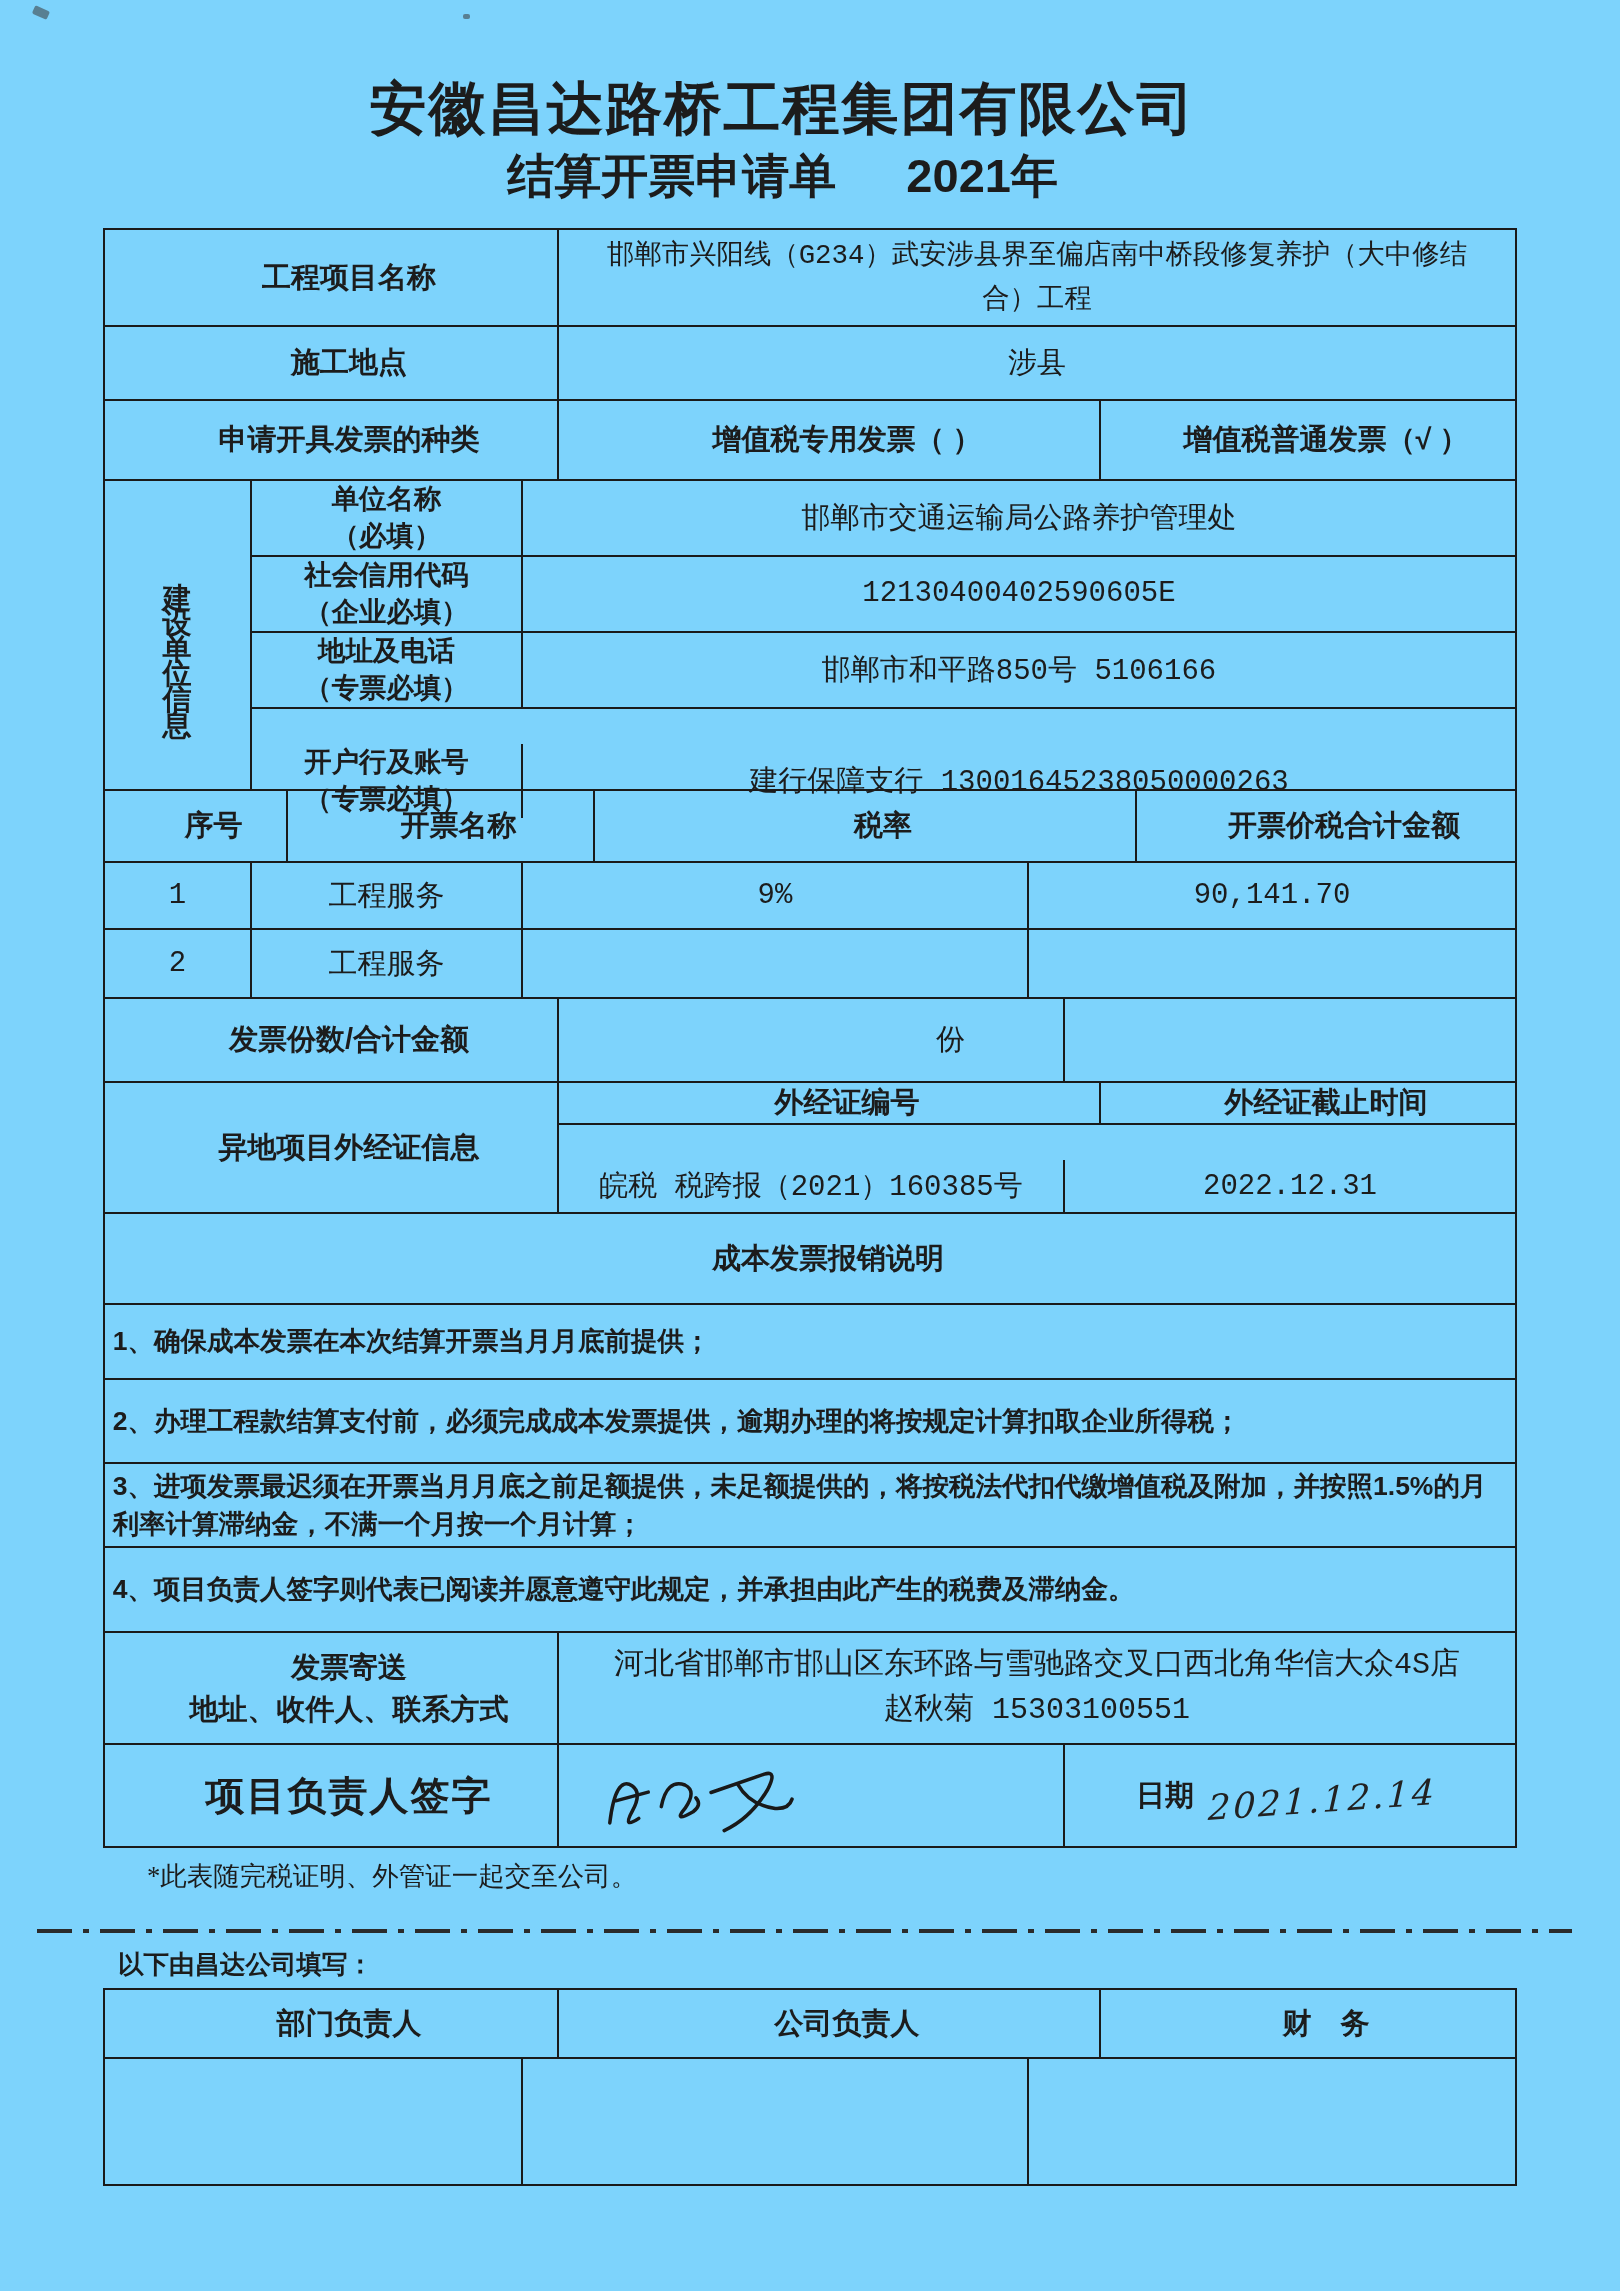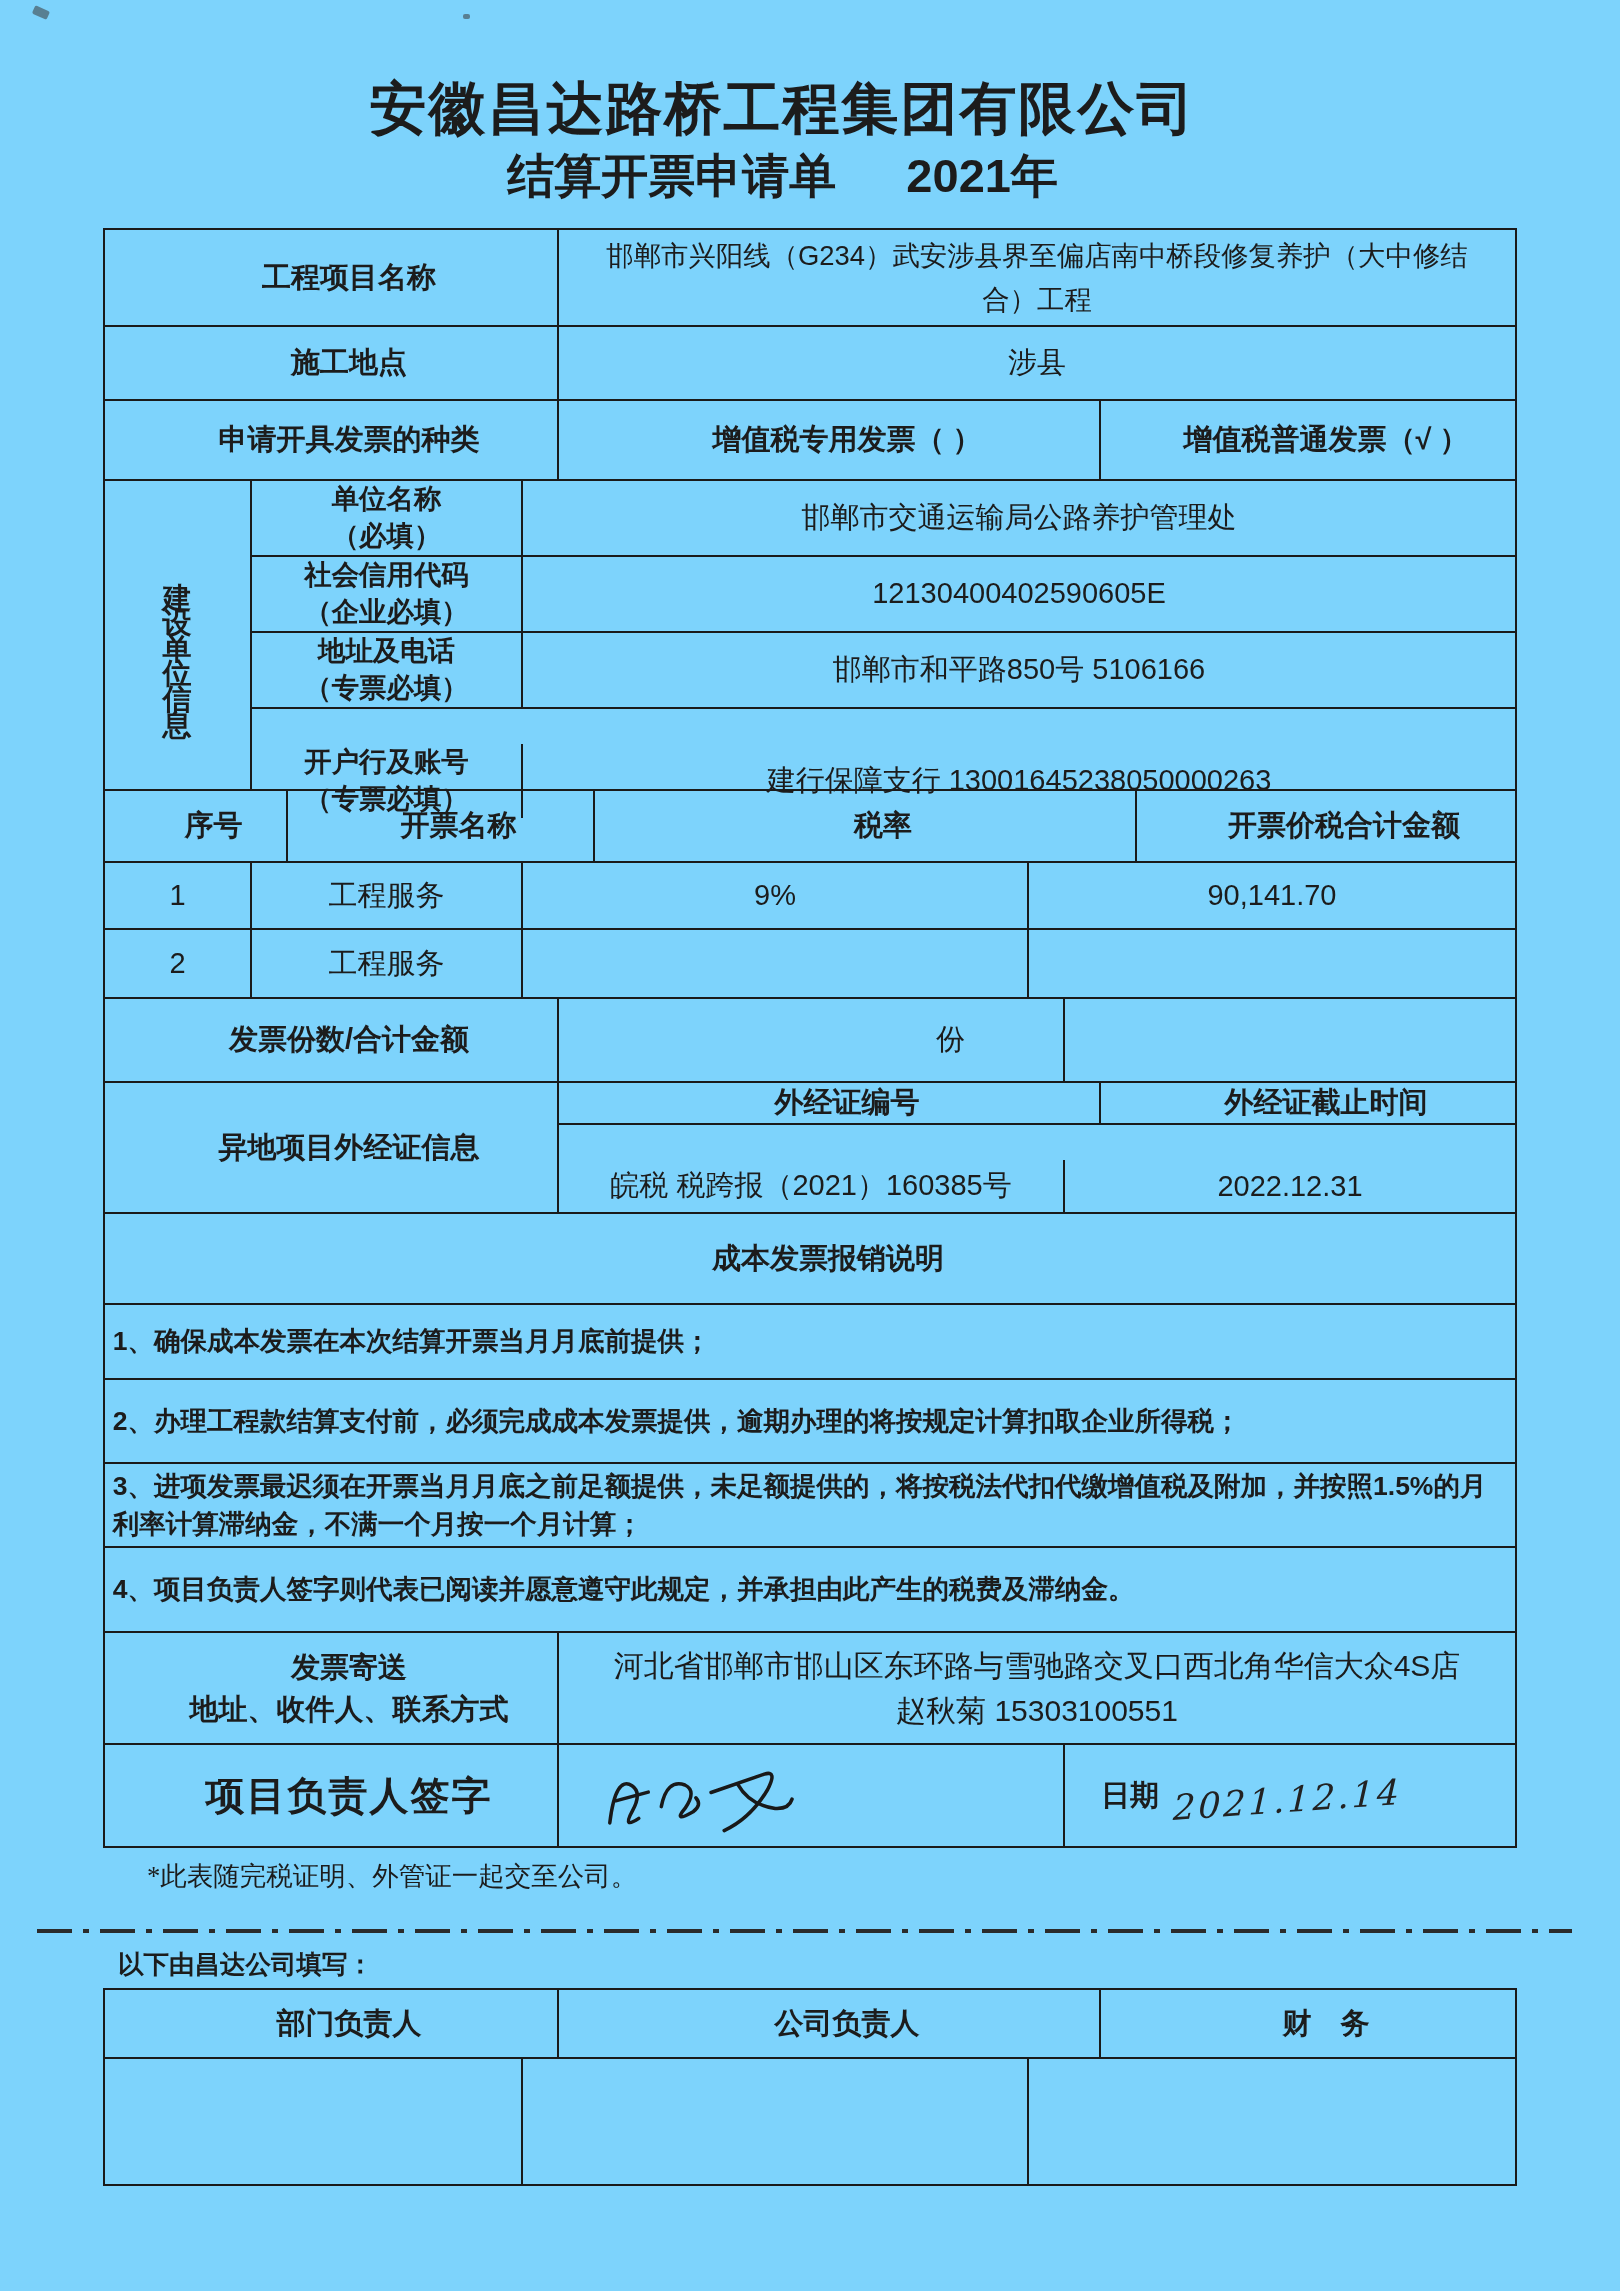--- a/index.html
+++ b/index.html
@@ -44,39 +44,39 @@
   .wC{width:506px;flex:0 0 506px;}
   .wD{flex:1;}
   .wFull{flex:1;border-radius:17px;}
   .col{flex:1;display:flex;flex-direction:column;}
   .subrow{display:flex;border-bottom:2.9px solid #1a1a1a;box-sizing:border-box;}
   .subrow:last-child{border-bottom:none;margin-top:35px;}
 
   .lbl{font-family:"Liberation Sans",sans-serif;font-weight:700;font-size:29px;margin-left:36px;}
   .lbl2{font-family:"Liberation Sans",sans-serif;font-weight:700;font-size:27.4px;
         line-height:1.35;flex-direction:column;}
-  .val{font-family:Liberation Sans, sans-serif;font-size:29px;font-weight:400;text-align:center;}
+  .val{font-family:Liberation Mono, monospace;font-size:29px;font-weight:400;text-align:center;}
   .vtext{
     writing-mode:vertical-rl;letter-spacing:25.5px;
     font-weight:700;font-size:29px;
     font-family:"Liberation Sans",sans-serif;
   }
   .project-val{font-size:27.4px;line-height:1.6;padding:0 25.5px;}
   .note-text{
     justify-content:flex-start;text-align:left;
     padding:0 15.7px 0 7.8px;
     font-family:"Liberation Sans",sans-serif;font-weight:700;
     font-size:26.5px;line-height:1.45;
   }
   .fen-cell{justify-content:flex-end;padding-right:98px;}
   .delivery-lbl{flex-direction:column;line-height:1.45;}
   .delivery-val{flex-direction:column;font-size:30px;line-height:1.5;}
   .sign-lbl{font-size:39px;letter-spacing:2px;}
   .sig-cell{justify-content:flex-start;padding-left:33px;}
-  .date-cell{justify-content:flex-start;}
+  .date-cell{justify-content:flex-start;padding-left:35px;}
   .date-hand{
     font-family:"DejaVu Serif",serif;font-style:italic;
     font-size:35px;letter-spacing:2.9px;color:#222;
     transform:rotate(-4deg) skewX(-6deg);
     margin:9.8px 0 0 13.7px;
   }
 
   .footnote{
     position:absolute;left:147px;top:1858px;
     font-family:"Liberation Serif",serif;font-size:26.5px;

